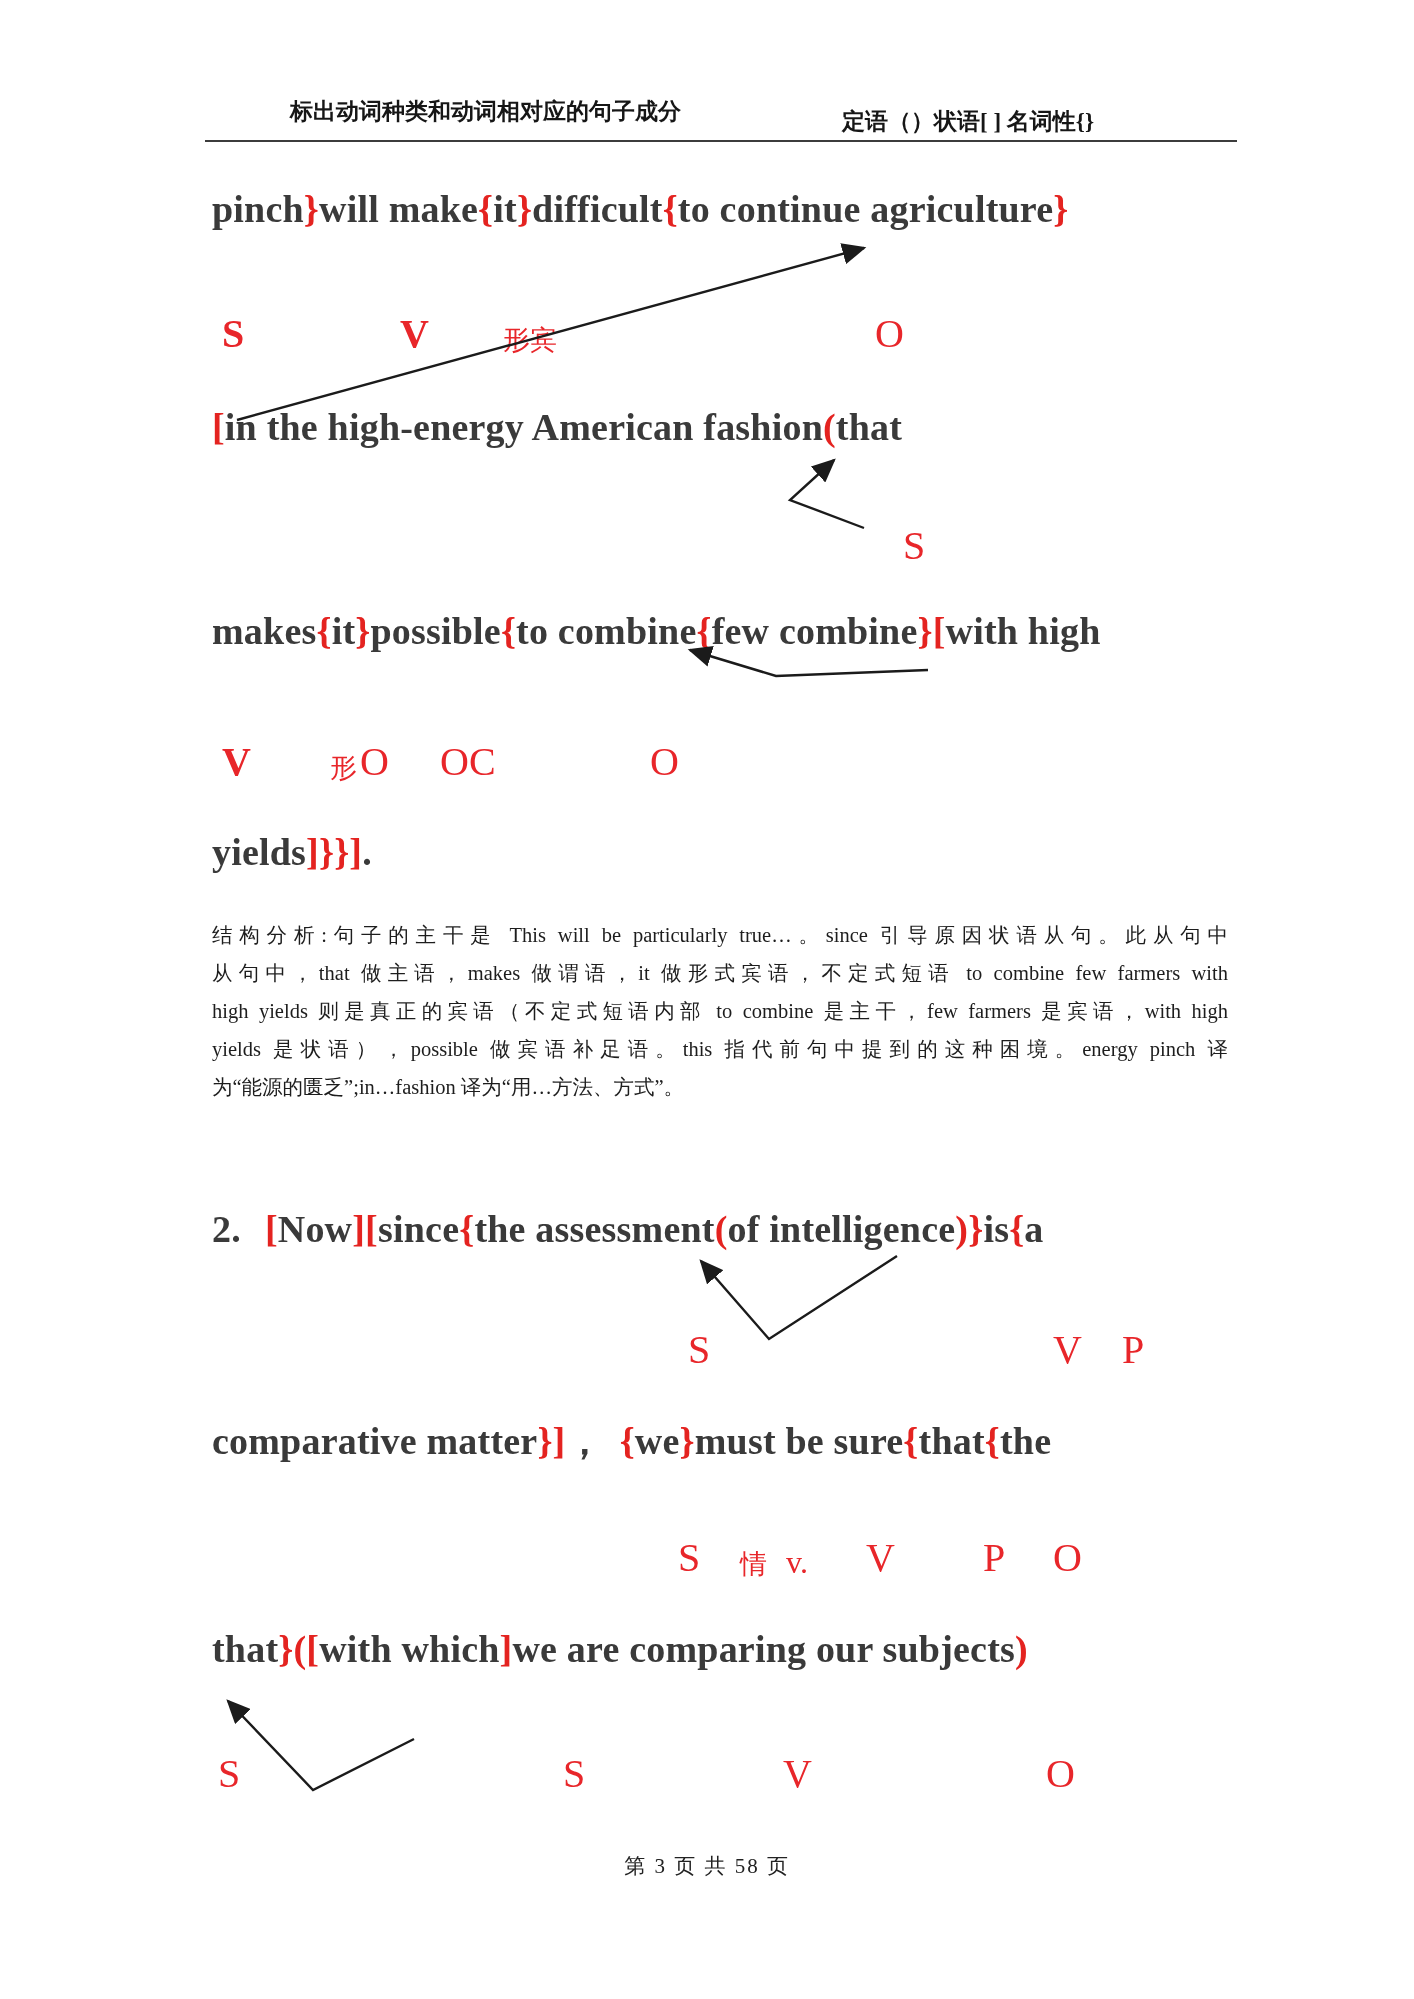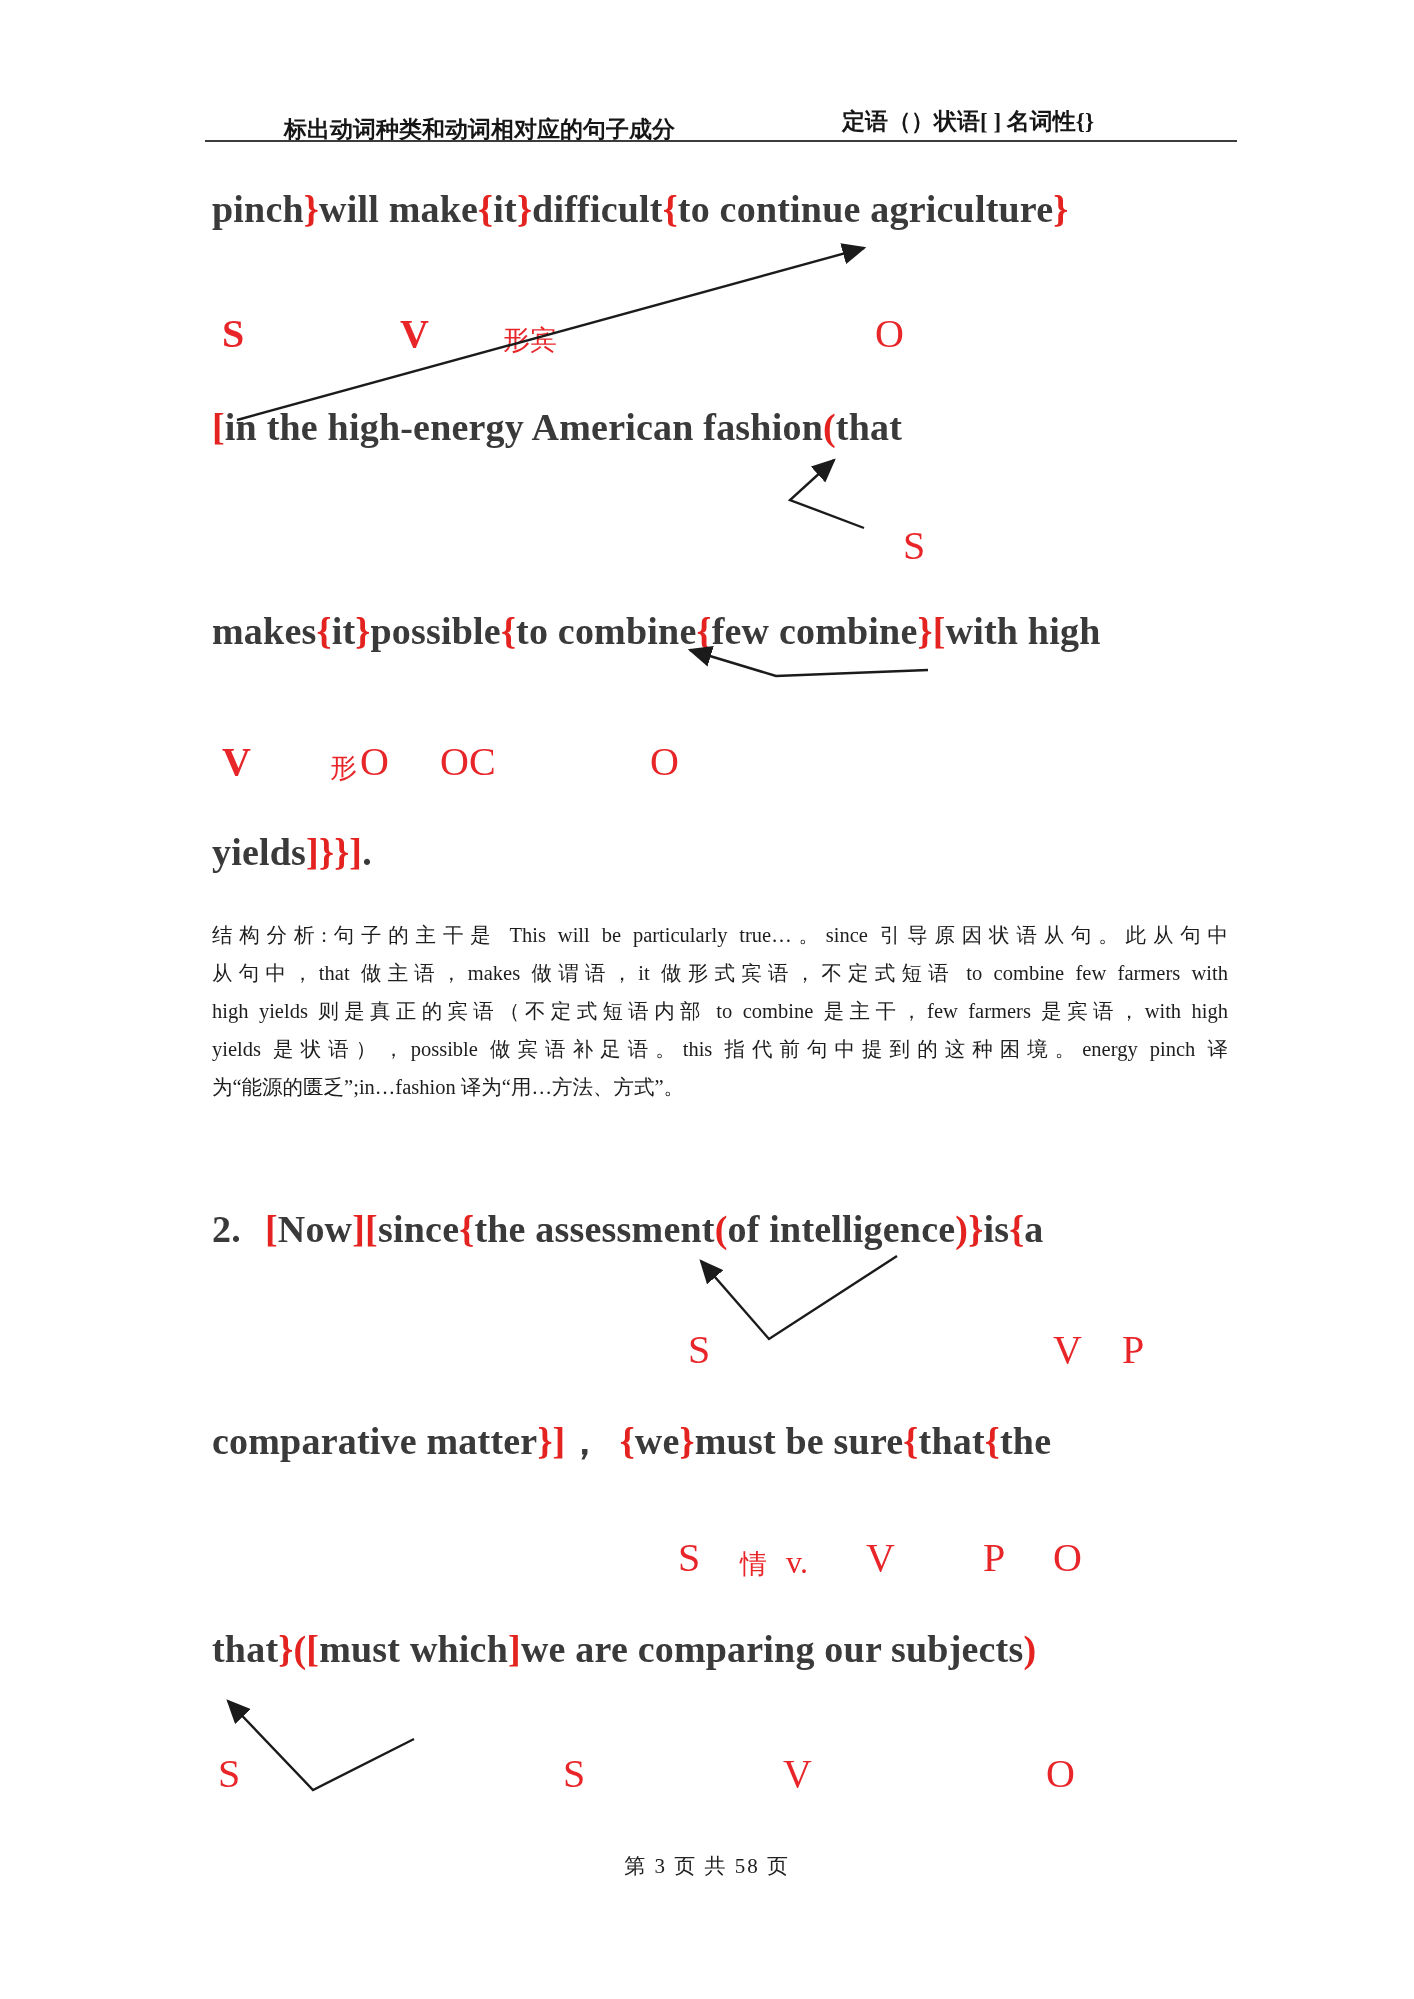--- a/index.html
+++ b/index.html
@@ -1,20 +1,20 @@
 <!DOCTYPE html>
 <html><head>
 <meta charset="utf-8">
 <style>
   html,body{margin:0;padding:0;background:#ffffff;}
   .page{position:relative;width:1414px;height:1999px;background:#ffffff;overflow:hidden;
         font-family:"Liberation Serif","DejaVu Serif",serif;}
   
   .hdr{position:absolute;top:96px;font-size:23px;font-weight:700;color:#161616;white-space:nowrap;}
-  .hdr-left{left:284px;margin-top:18px;}
+  .hdr-left{left:290px;}
   .hdr-right{left:842px;margin-top:10px;}
   .hdr-rule{position:absolute;top:140px;left:205px;width:1032px;height:0;border-top:2px solid #3c3c3c;}
   
   .sent{position:absolute;left:212px;height:52px;line-height:1;font-size:38px;font-weight:700;
         white-space:nowrap;letter-spacing:0.2px;}
   .sent .dk{color:#3a3a3a;}
   .sent .rd{color:#e42320;}
   .sent .num{margin-right:24px;}
   .sent .gap{margin-right:16px;}
   
@@ -91,21 +91,21 @@
 
   <div class="lrow" style="top:1524px">
       <span class="lab n" style="left: 678px;">S</span>
       <span class="lab cn" style="left: 740px;">情</span>
       <span class="lab sm" style="left: 786px;">v.</span>
       <span class="lab n" style="left: 866px;">V</span>
       <span class="lab n" style="left: 983px;">P</span>
       <span class="lab n" style="left: 1053px;">O</span>
     </div>
 
-  <div class="sent" style="top:1630px"><span class="dk">that</span><span class="rd">}</span><span class="rd">(</span><span class="rd">[</span><span class="dk">must which</span><span class="rd">]</span><span class="dk">we are comparing our subjects</span><span class="rd">)</span></div>
+  <div class="sent" style="top:1630px"><span class="dk">that</span><span class="rd">}</span><span class="rd">(</span><span class="rd">[</span><span class="dk">with which</span><span class="rd">]</span><span class="dk">we are comparing our subjects</span><span class="rd">)</span></div>
 
   <div class="lrow" style="top:1740px">
       <span class="lab n" style="left: 218px;">S</span>
       <span class="lab n" style="left: 563px;">S</span>
       <span class="lab n" style="left: 783px;">V</span>
       <span class="lab n" style="left: 1046px;">O</span>
     </div>
 
   <div class="footer">第 3 页 共 58 页</div>
 

